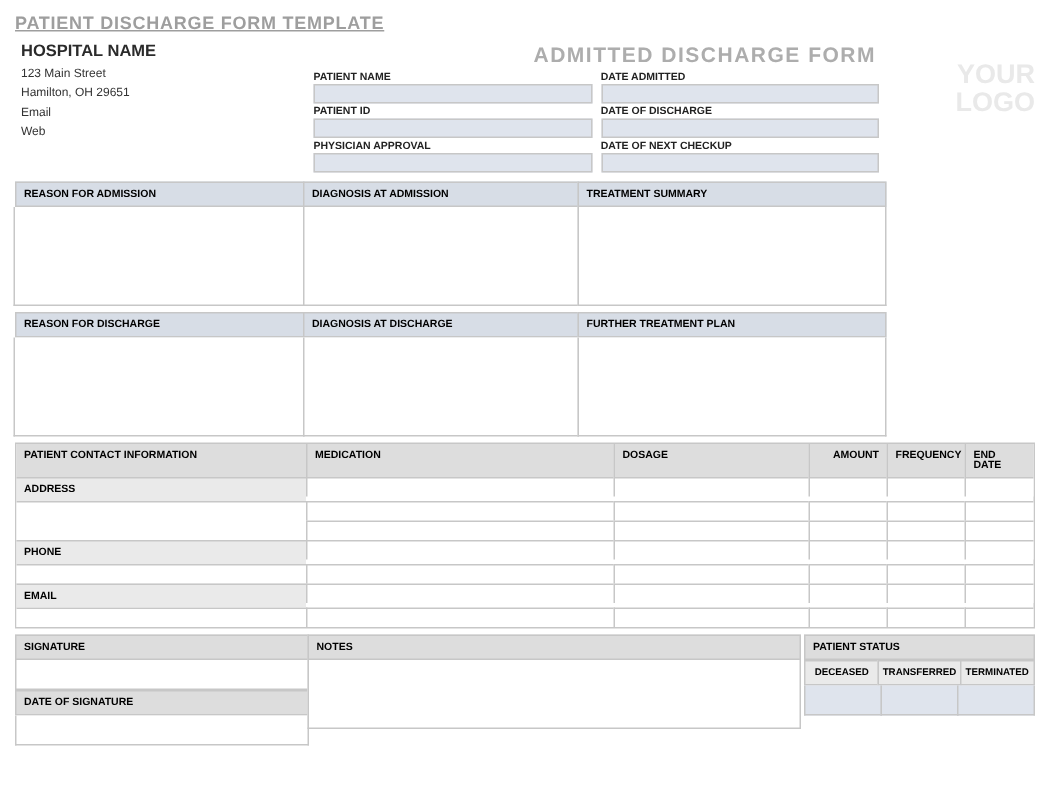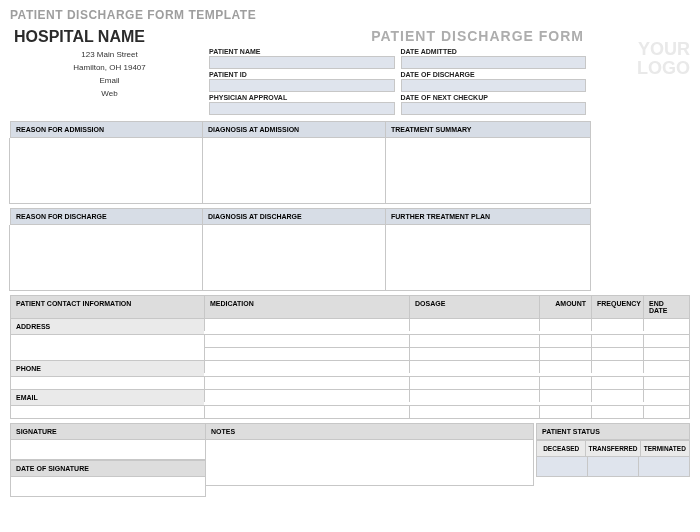--- a/index.html
+++ b/index.html
@@ -11,42 +11,42 @@
     height: 532px;
     overflow: hidden;
     padding: 8px 10px;
   }
   .tpl-title {
     font-size: 12px;
     font-weight: bold;
     letter-spacing: 0.5px;
     color: #9e9e9e;
     margin-bottom: 6px;
+    text-decoration: underline;
   }
 
   .top {
     display: flex;
     gap: 4px;
     margin-bottom: 6px;
   }
   .hospital {
     width: 195px;
     padding-left: 4px;
   }
   .hospital .hname {
-    font-size: 16px;
+    font-size: 11px;
     font-weight: bold;
     color: #2b2b2b;
     margin-bottom: 4px;
   }
   .hospital .hline {
     font-size: 8px;
     color: #333;
     margin-bottom: 4px;
-    text-align: center;
   }
   .patient-block {
     flex: 1;
   }
   .form-title {
     font-size: 14px;
     font-weight: 600;
     letter-spacing: 1px;
     color: #adadad;
     text-align: right;
@@ -194,27 +194,27 @@
 </style>
 </head>
 <body>
 
 <div class="tpl-title">PATIENT DISCHARGE FORM TEMPLATE</div>
 
 <div class="top">
   <div class="hospital">
     <div class="hname">HOSPITAL NAME</div>
     <div class="hline">123 Main Street</div>
-    <div class="hline">Hamilton, OH 19407</div>
+    <div class="hline">Hamilton, OH 29651</div>
     <div class="hline">Email</div>
     <div class="hline">Web</div>
   </div>
 
   <div class="patient-block">
-    <div class="form-title">PATIENT DISCHARGE FORM</div>
+    <div class="form-title">ADMITTED DISCHARGE FORM</div>
     <div class="fields">
       <div class="fcell">
           <div class="flabel">PATIENT NAME</div>
           <div class="finput"></div>
         </div>
       <div class="fcell">
           <div class="flabel">DATE ADMITTED</div>
           <div class="finput"></div>
         </div>
       <div class="fcell">

